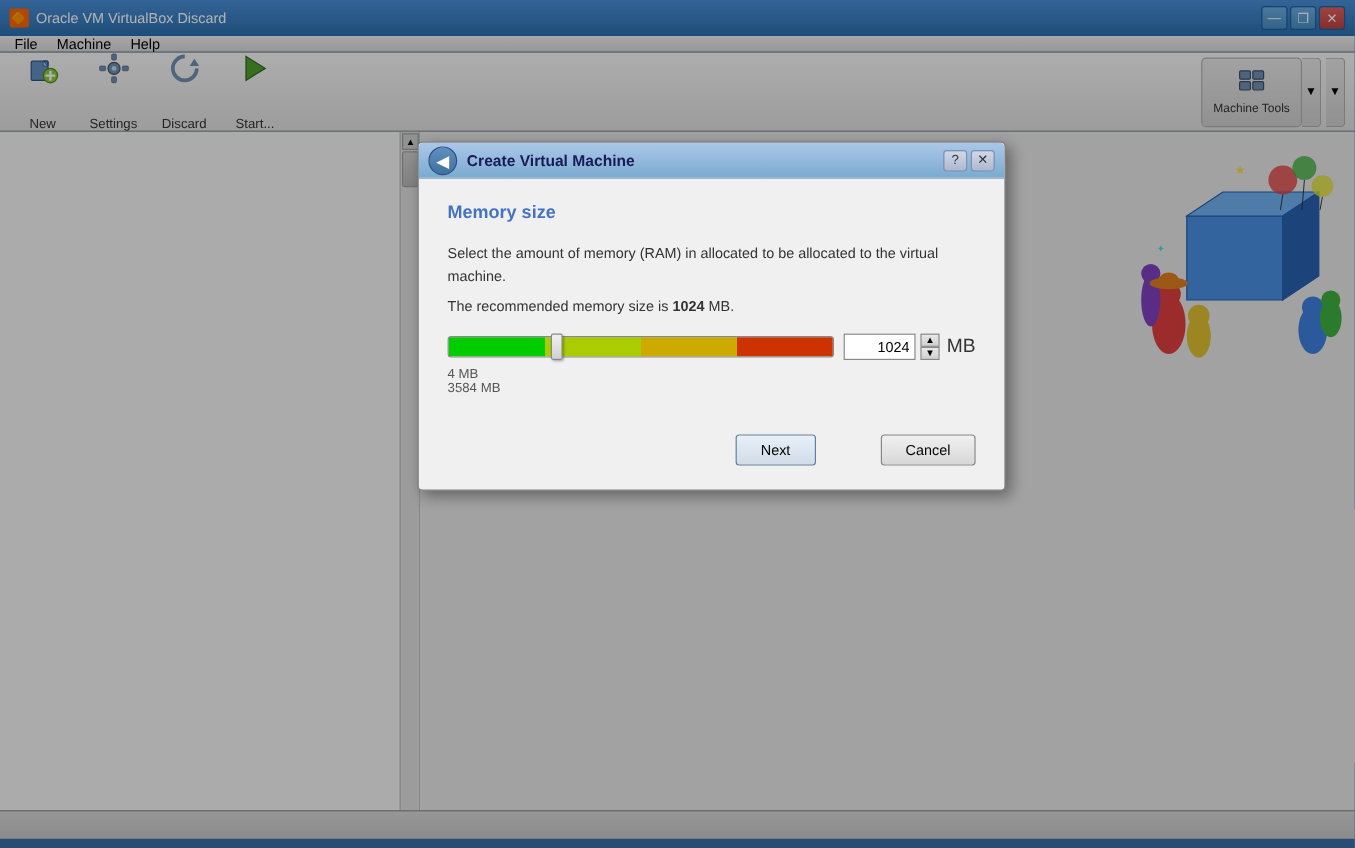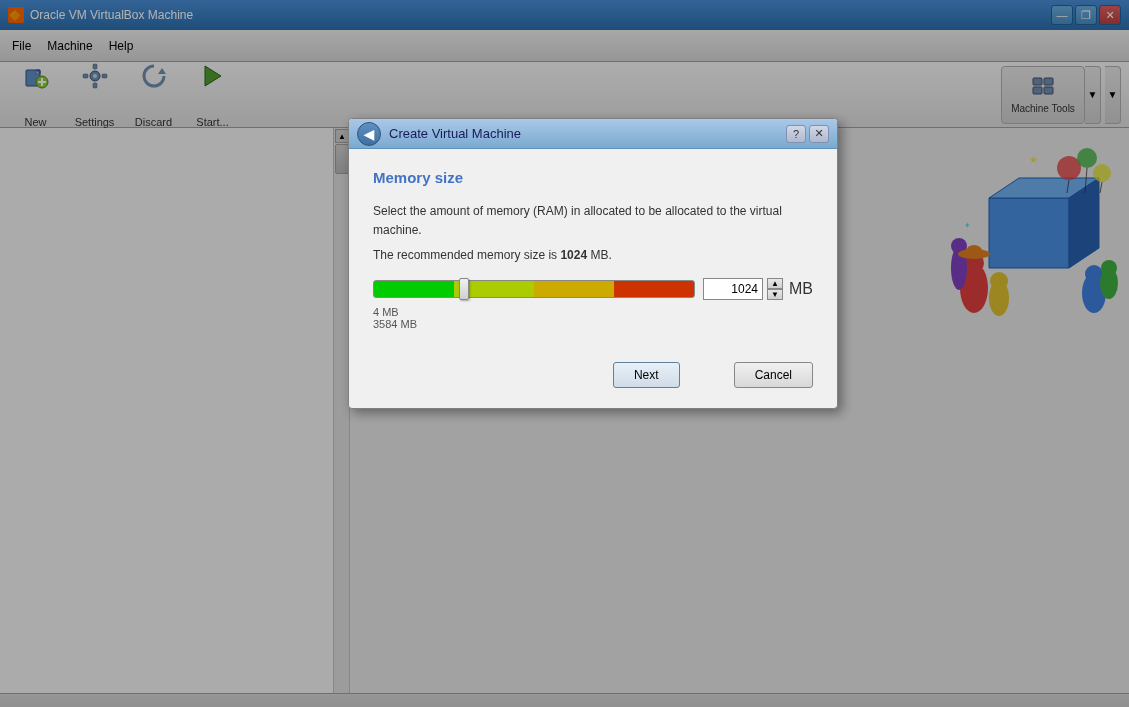--- a/index.html
+++ b/index.html
@@ -52,21 +52,21 @@
       align-items: center;
       justify-content: center;
       color: white;
       font-size: 11px;
     }
     .title-bar-btn.close { background: linear-gradient(to bottom, #e06060, #c04040); }
 
     
     .menu-bar {
       background: linear-gradient(to bottom, #f0f0f0, #d8d8d8);
-      height: 32px;
+      height: 14px;
       display: flex;
       align-items: center;
       padding: 0 4px;
       border-bottom: 1px solid #a0a0a0;
     }
     .menu-item {
       padding: 2px 8px;
       cursor: pointer;
       font-size: 12px;
       color: #000;
@@ -265,21 +265,21 @@
       display: flex;
       align-items: center;
       justify-content: center;
       color: white;
       font-size: 14px;
       margin-right: 8px;
     }
     .dialog-title {
       font-size: 13px;
       color: #1a1a5a;
-      font-weight: normal;
+      font-weight: bold;
     }
     .dialog-controls {
       margin-left: auto;
       display: flex;
       gap: 3px;
     }
     .dialog-ctrl-btn {
       width: 20px;
       height: 18px;
       background: linear-gradient(to bottom, #d0d8e8, #b0b8d0);
@@ -409,21 +409,21 @@
     .btn-primary {
       background: linear-gradient(to bottom, #e8f0f8, #d0dce8);
       border-color: #6080a0;
     }
   </style>
 </head>
 <body>
 
 <div class="title-bar">
   <div class="title-bar-icon">🔶</div>
-  <span>Oracle VM VirtualBox Machine</span>
+  <span>Oracle VM VirtualBox Discard</span>
   <div class="title-bar-controls">
     <div class="title-bar-btn">—</div>
     <div class="title-bar-btn">❐</div>
     <div class="title-bar-btn close">✕</div>
   </div>
 </div>
 
 <div class="menu-bar">
   <div class="menu-item">File</div>
   <div class="menu-item">Machine</div>

